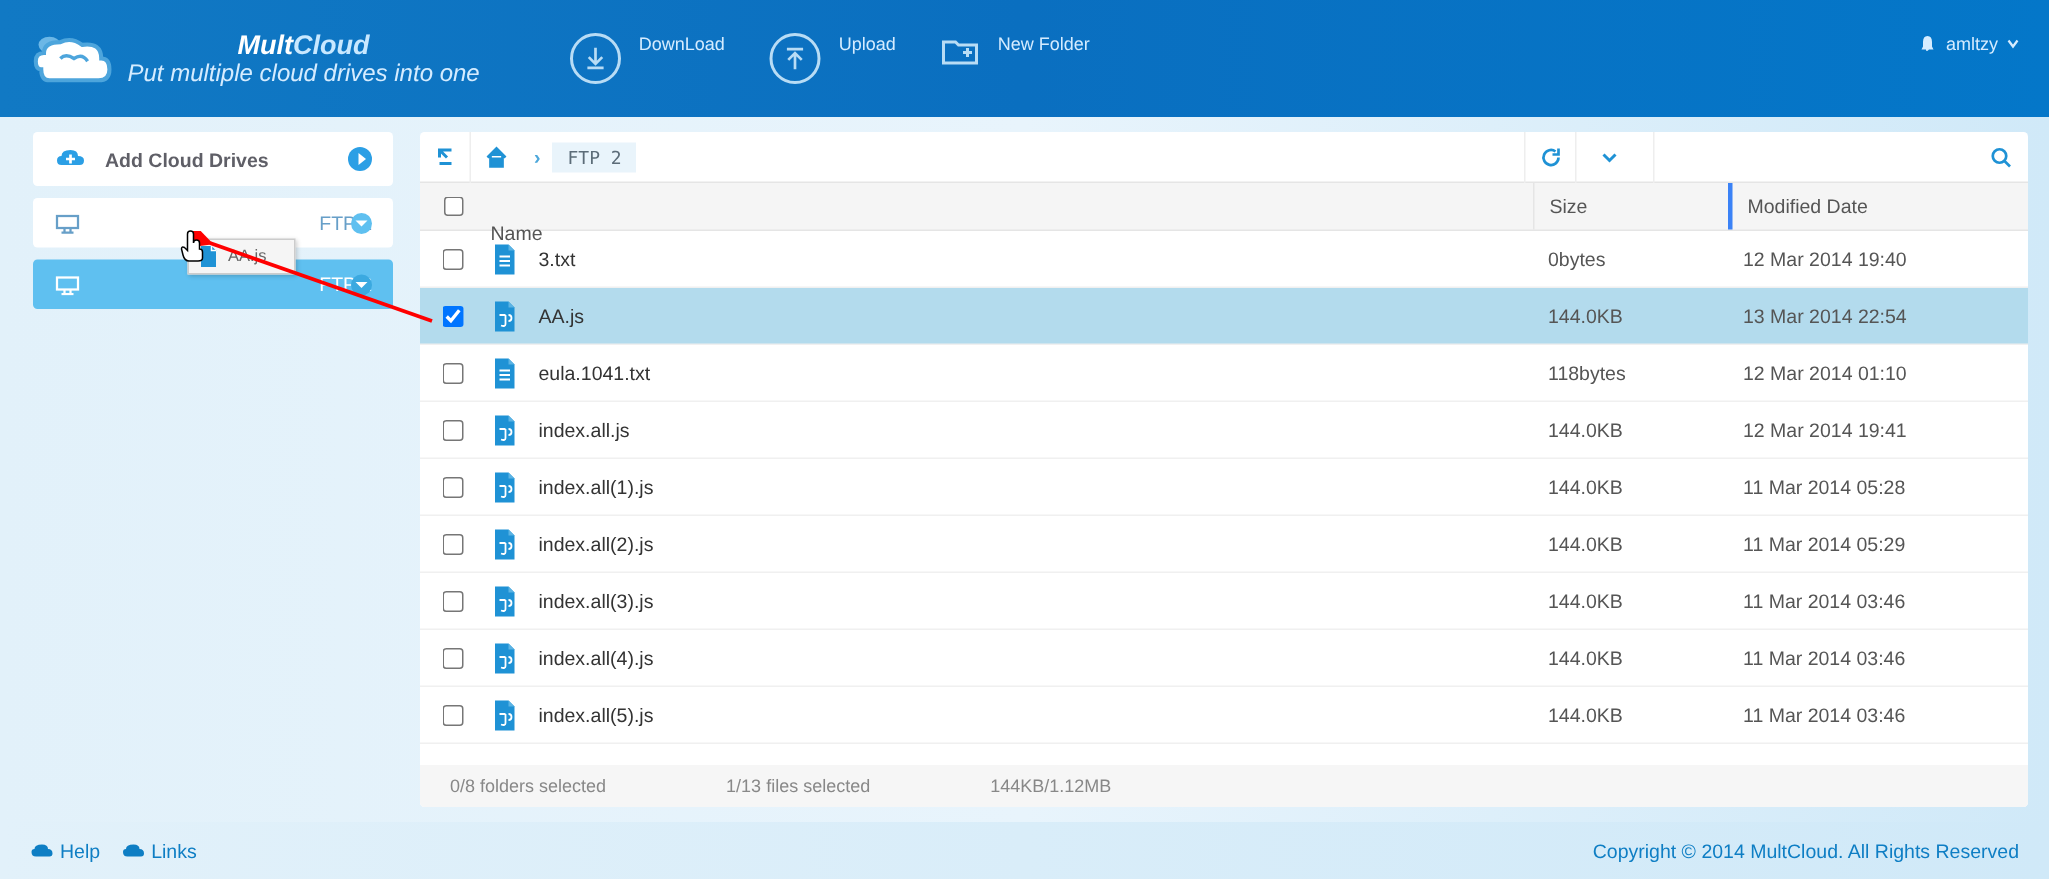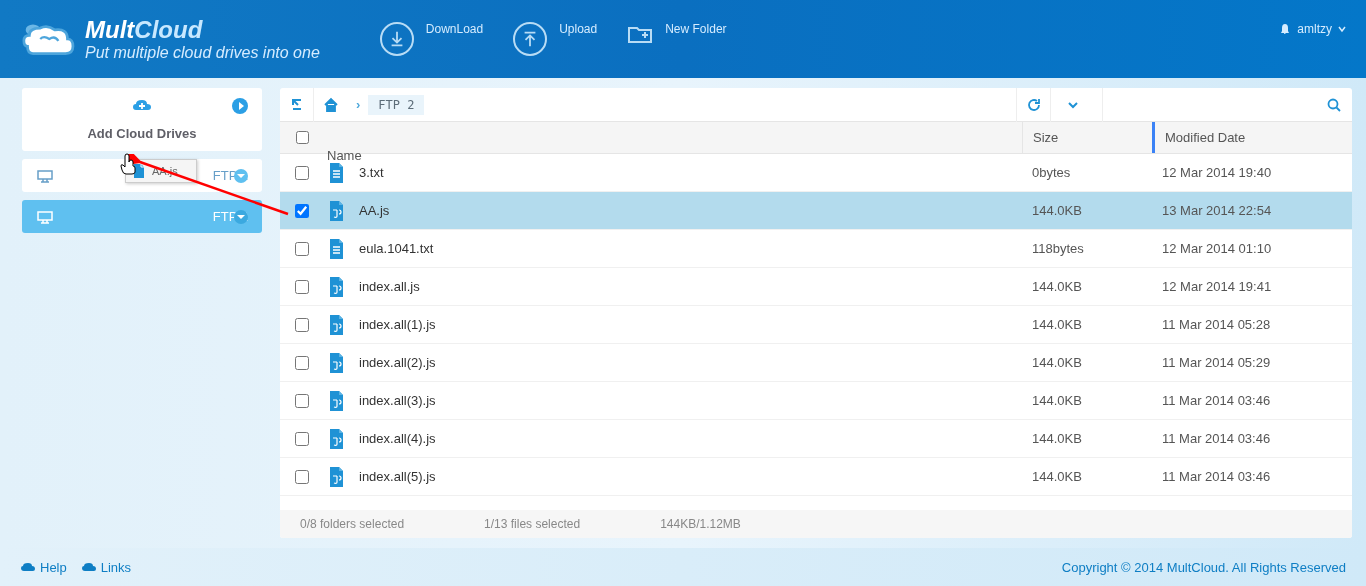--- a/index.html
+++ b/index.html
@@ -9,42 +9,42 @@
   height: 78px;
   background: linear-gradient(to right, #1179c4, #0a6fc0, #0477c9);
   display: flex;
   align-items: center;
   padding: 0 20px;
   position: relative;
 }
 .logo-area { display: flex; align-items: center; gap: 10px; }
 .cloud-logo { width: 55px; height: 40px; }
 .brand { color: #fff; }
-.brand-name { font-size: 24px; font-weight: bold; font-style: italic; }
+.brand-name { font-size: 18px; font-weight: bold; font-style: italic; text-align: center; }
 .brand-name .mult { color: #fff; }
 .brand-name .cloud { color: #c8e8ff; }
 .brand-tag { font-size: 16px; color: #d5ecff; font-style: italic; }
 
 .header-actions { display: flex; gap: 30px; margin-left: 60px; }
 .haction { display: flex; align-items: flex-start; gap: 12px; color: #d5ecff; cursor: pointer; font-size: 12px; }
 .haction-circle {
   width: 34px; height: 34px; border: 2px solid #b8dcf5; border-radius: 50%;
   display: flex; align-items: center; justify-content: center;
 }
 .haction svg { width: 18px; height: 18px; }
 .newfolder-ico svg { width: 26px; height: 22px; }
 
 .user-area { position: absolute; right: 20px; top: 22px; color: #d5ecff; font-size: 12px; display: flex; align-items: center; gap: 6px; cursor: pointer; }
 
 .main { display: flex; height: calc(100% - 78px - 38px); background: linear-gradient(to right, #e2f1fa, #e8f4fc, #d0e9f8); }
 
 .sidebar { width: 280px; padding: 10px 18px 10px 22px; }
 .add-drives {
   background: #fff; border-radius: 3px; padding: 10px 14px;
-  display: flex; align-items: center; gap: 12px; color: #5f5f67; font-weight: bold; position: relative; flex-direction: column;
+  display: flex; align-items: center; gap: 12px; color: #5f5f67; font-weight: bold; position: relative;
 }
 .add-drives .pluscloud { color: #2b9fe5; }
 .play-btn { position: absolute; right: 14px; width: 16px; height: 16px; background: #2b9fe5; border-radius: 50%; display:flex;align-items:center;justify-content:center;}
 .play-btn::after{content:'';border-left:5px solid #fff;border-top:4px solid transparent;border-bottom:4px solid transparent;margin-left:2px;}
 
 .drive-item {
   margin-top: 8px; border-radius: 3px; padding: 9px 14px;
   display: flex; align-items: center; gap: 10px; color: #679fc8; position: relative; cursor: pointer; justify-content: space-between;
 }
 .drive-item.inactive { background: #fff; }

